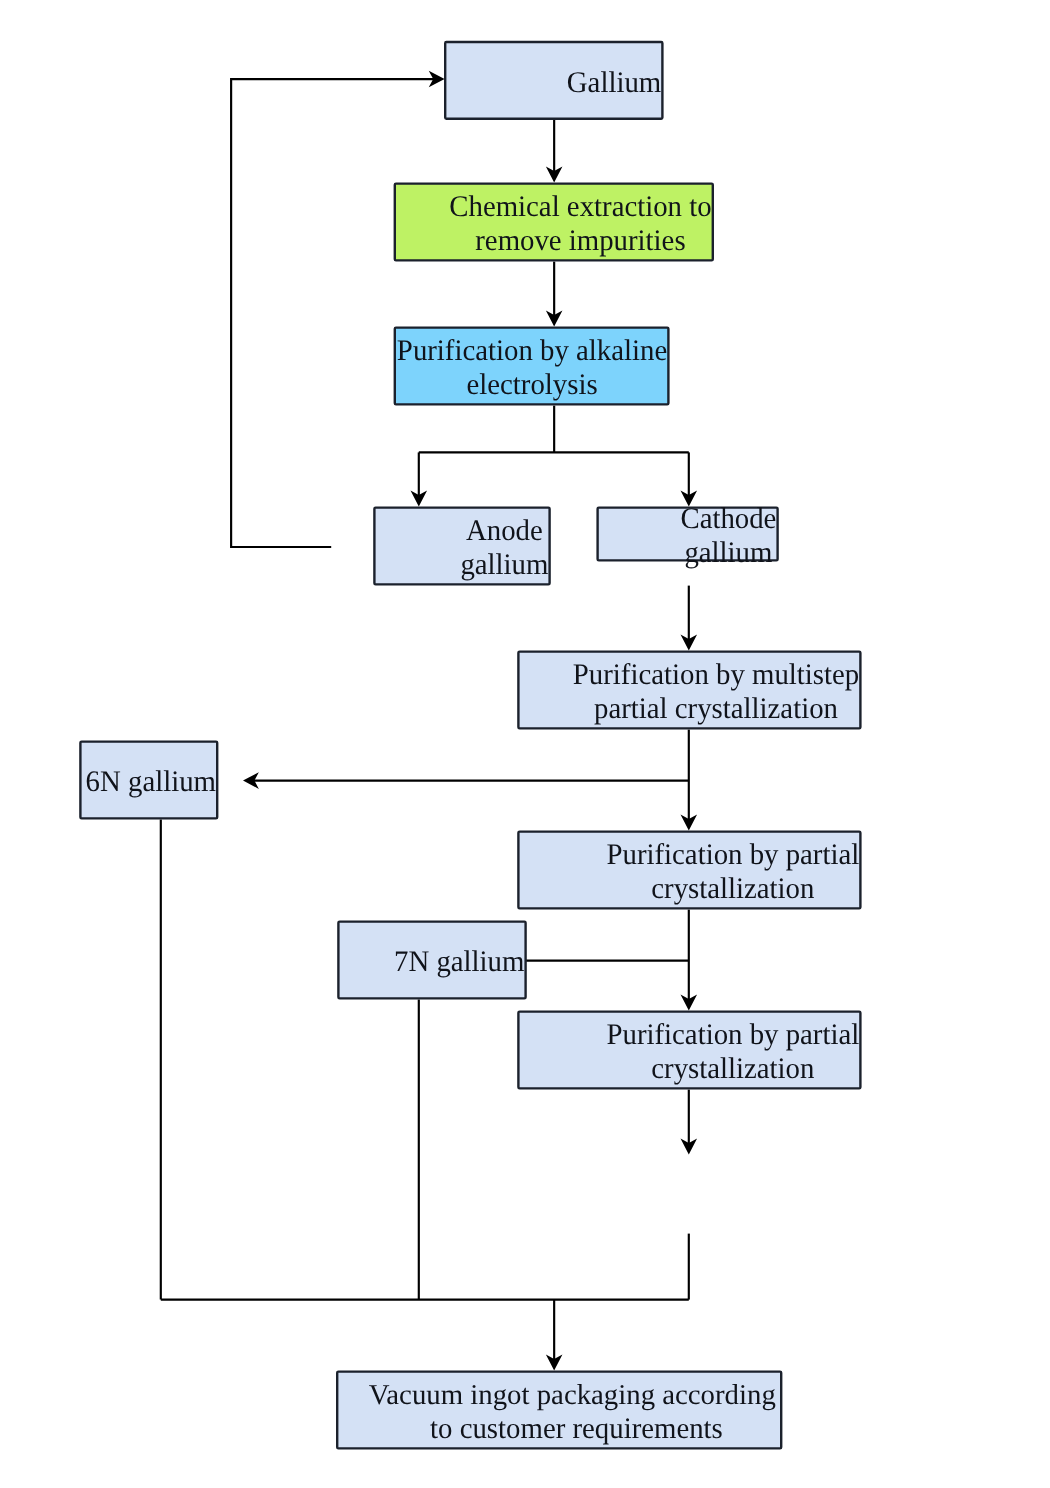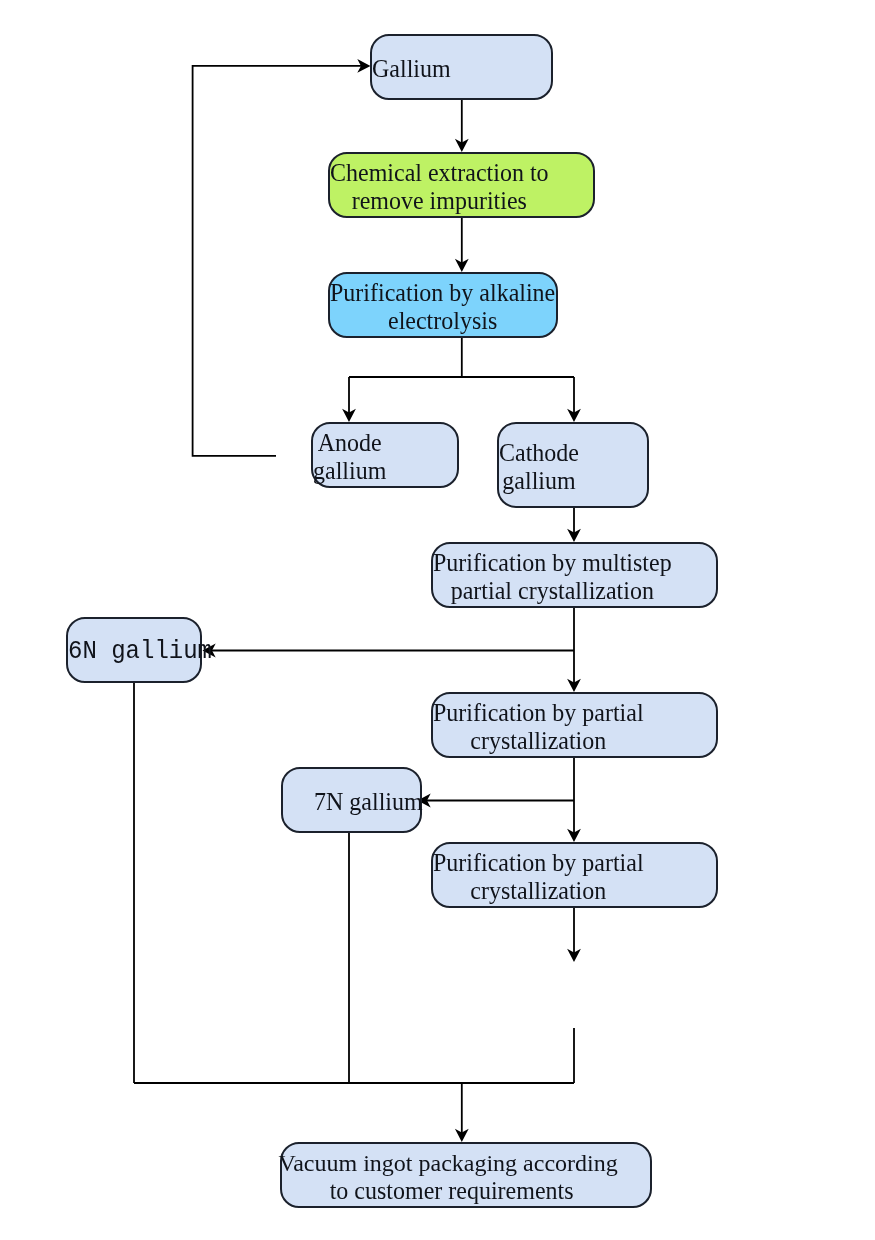--- a/index.html
+++ b/index.html
@@ -1,22 +1,22 @@
 <!DOCTYPE html>
 <html><head>
 <meta charset="utf-8">
 <style>
   html,body{margin:0;padding:0;}
   body{width:875px;height:1240px;background:#ffffff;
        font-family:"Liberation Serif",serif;position:relative;overflow:hidden;}
   #stage{position:absolute;left:0;top:0;width:875px;height:1240px;}
   svg.edges{position:absolute;left:0;top:0;width:875px;height:1240px;overflow:visible;}
   .node{position:absolute;box-sizing:border-box;
-        border:2px solid #1b212c;background:#d4e1f5;border-radius:19px;
-        display:flex;align-items:center;justify-content:flex-start;
+        border:2px solid #1b212c;background:#d4e1f5;border-radius:2px;
+        display:flex;align-items:center;justify-content:flex-end;
         text-align:center;color:#10131a;font-size:24px;line-height:28px;}
   .node .label{display:block;position:relative;top:1.8px;}
   .node.single .label{top:1.55px;}
   .node .line{white-space:nowrap;transform:scaleY(1.04);}
 </style>
 </head>
 <body>
 
 <div id="stage">
 
@@ -105,44 +105,44 @@
         <div class="line">Purification by alkaline</div>
         <div class="line">electrolysis</div>
       </span>
   </div>
   <div class="node" style="left: 275px; top: 422px; width: 148px; height: 66px; border-color: rgb(27, 33, 44); background: rgb(212, 225, 245); margin-left: 36px;">
     <span class="label">
         <div class="line">Anode</div>
         <div class="line">gallium</div>
       </span>
   </div>
-  <div class="node" style="left: 497px; top: 422px; width: 152px; height: 86px; border-color: rgb(27, 33, 44); background: rgb(212, 225, 245);">
+  <div class="node" style="left: 497px; top: 422px; width: 152px; height: 46px; border-color: rgb(27, 33, 44); background: rgb(212, 225, 245);">
     <span class="label">
         <div class="line">Cathode</div>
         <div class="line">gallium</div>
       </span>
   </div>
   <div class="node" style="left: 431px; top: 542px; width: 287px; height: 66px; border-color: rgb(27, 33, 44); background: rgb(212, 225, 245);">
     <span class="label">
         <div class="line">Purification by multistep</div>
         <div class="line">partial crystallization</div>
       </span>
   </div>
-  <div class="node single" style="left: 66px; top: 617px; width: 136px; height: 66px; border-color: rgb(27, 33, 44); background: rgb(212, 225, 245); font-family: Liberation Mono, monospace;">
+  <div class="node single" style="left: 66px; top: 617px; width: 116px; height: 66px; border-color: rgb(27, 33, 44); background: rgb(212, 225, 245);">
     <span class="label">
         <div class="line">6N gallium</div>
       </span>
   </div>
   <div class="node" style="left: 431px; top: 692px; width: 287px; height: 66px; border-color: rgb(27, 33, 44); background: rgb(212, 225, 245);">
     <span class="label">
         <div class="line">Purification by partial</div>
         <div class="line">crystallization</div>
       </span>
   </div>
-  <div class="node single" style="left: 281px; top: 767px; width: 141px; height: 66px; border-color: rgb(27, 33, 44); background: rgb(212, 225, 245); padding-left: 31px;">
+  <div class="node single" style="left: 281px; top: 767px; width: 158px; height: 66px; border-color: rgb(27, 33, 44); background: rgb(212, 225, 245); padding-left: 31px;">
     <span class="label">
         <div class="line">7N gallium</div>
       </span>
   </div>
   <div class="node" style="left: 431px; top: 842px; width: 287px; height: 66px; border-color: rgb(27, 33, 44); background: rgb(212, 225, 245);">
     <span class="label">
         <div class="line">Purification by partial</div>
         <div class="line">crystallization</div>
       </span>
   </div>

